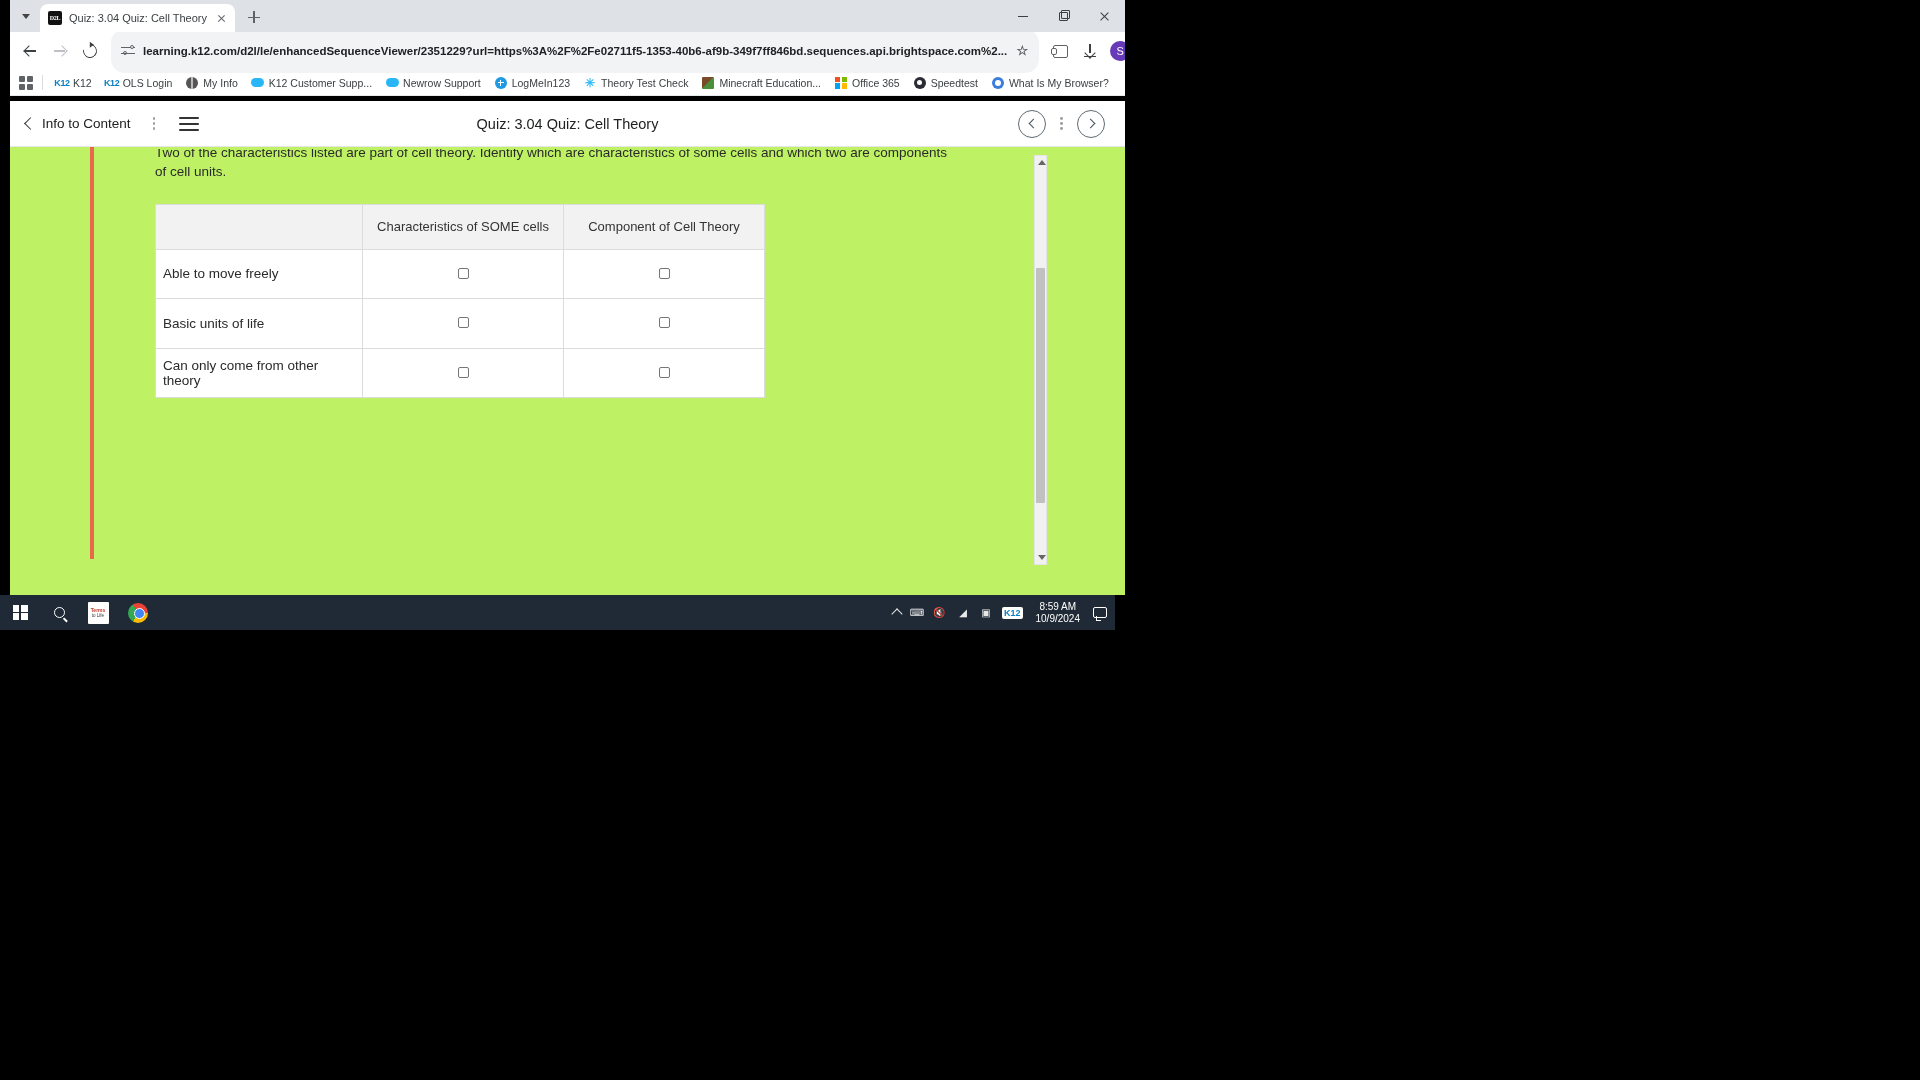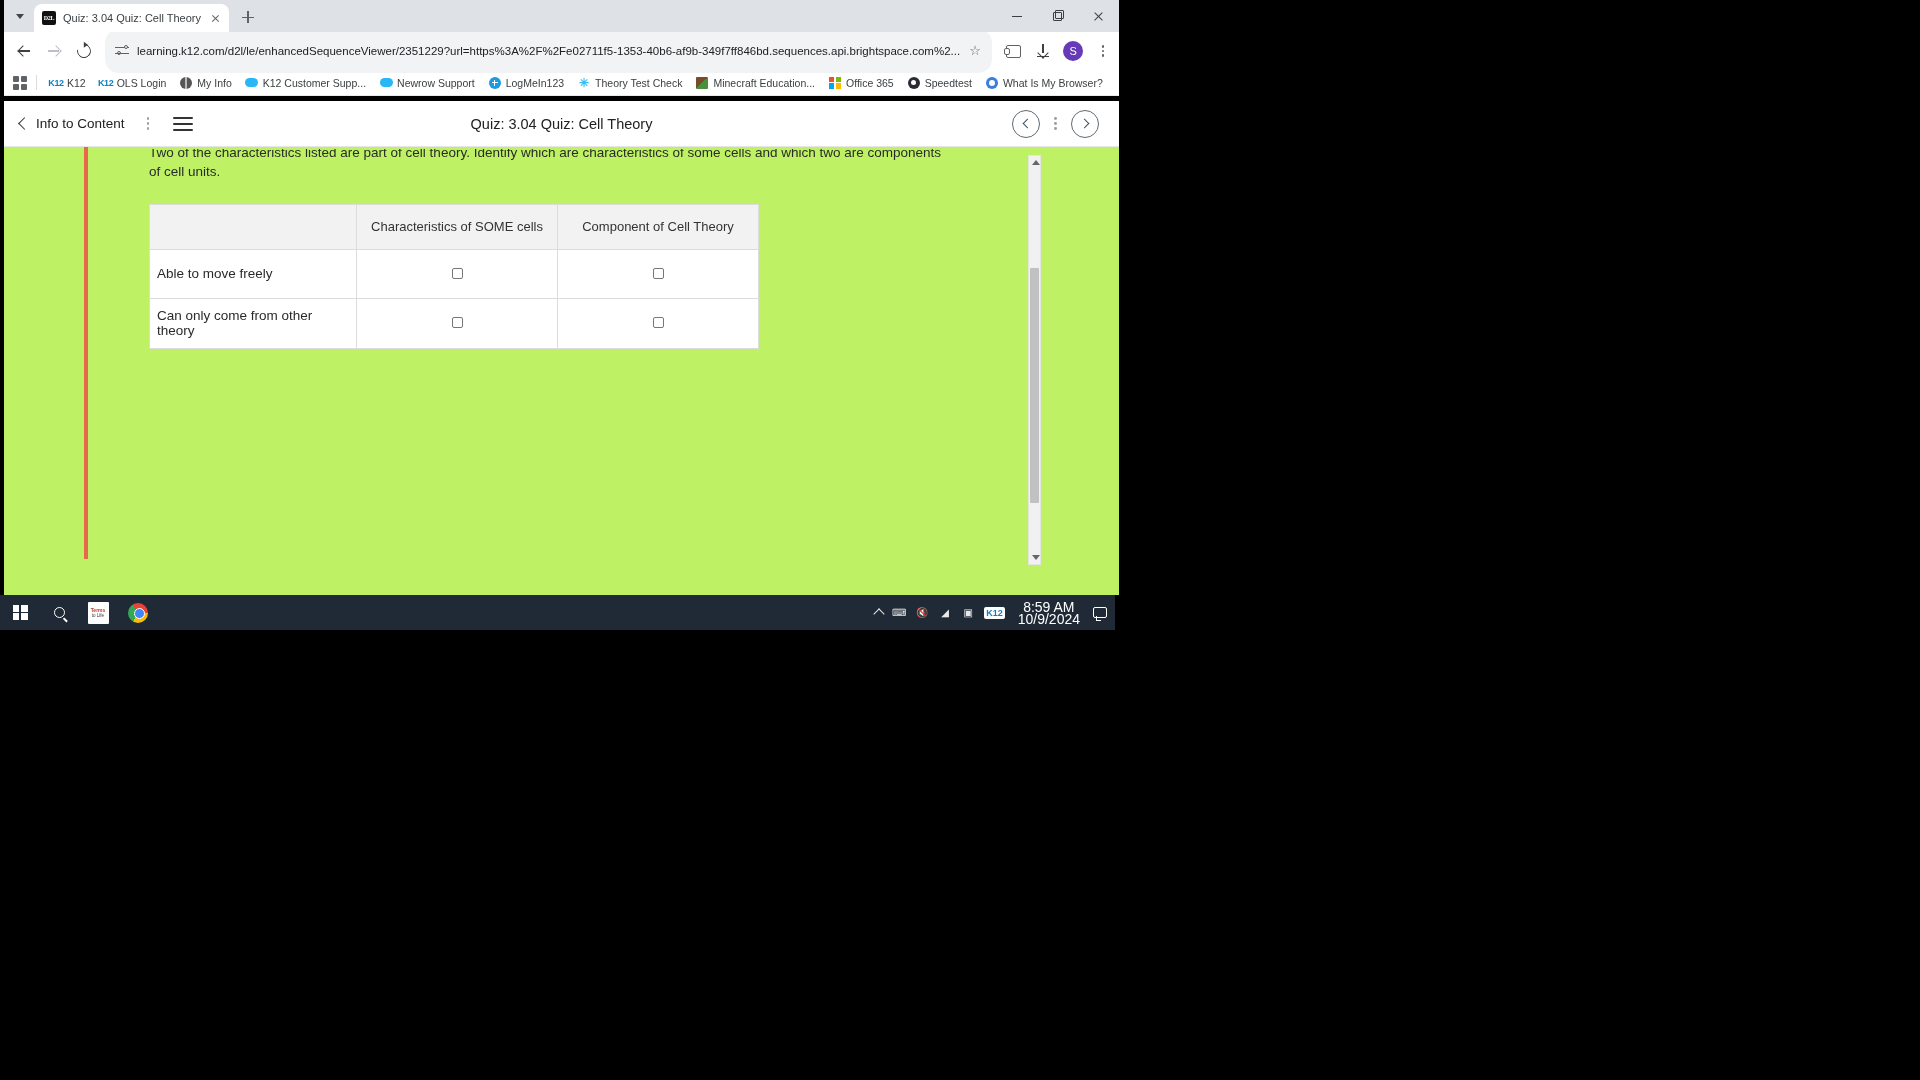--- a/index.html
+++ b/index.html
@@ -2,21 +2,21 @@
 <html><head>
 <meta charset="utf-8">
 <style>
   * { box-sizing: border-box; margin:0; padding:0; }
   html,body { width:1920px; height:1080px; background:#000; overflow:hidden; }
   body { font-family:"Liberation Sans", sans-serif; }
 
   #screen { position:relative; width:1920px; height:1080px; background:#000; }
 
   
-  #browser { position:absolute; left:4px; top:0; width:1115px; height:595px; background:#fff; overflow:hidden; }
+  #browser { position:absolute; left:10px; top:0; width:1115px; height:595px; background:#fff; overflow:hidden; }
 
   
   .tabstrip { position:relative; height:32px; background:#dee1e6; display:flex; align-items:flex-end; padding-left:2px; }
   .tabstrip-left { width:28px; height:32px; display:flex; align-items:center; justify-content:center; }
   .chev { width:0;height:0;border-left:4px solid transparent;border-right:4px solid transparent;border-top:5px solid #444; }
   .tab { position:relative; height:28px; min-width:190px; max-width:240px; background:#fff; border-radius:8px 8px 0 0;
          display:flex; align-items:center; padding:0 6px 0 8px; gap:7px; }
   .tab-favicon { width:14px;height:14px;background:#111;border-radius:2px; display:flex;align-items:center;justify-content:center;
                  color:#fff; font-size:6px; font-weight:bold; letter-spacing:-0.3px; font-family:"Liberation Serif", serif; flex:none;}
   .tab-title { font-size:11px; color:#3c4043; white-space:nowrap; overflow:hidden; text-overflow:ellipsis; flex:1; }
@@ -39,21 +39,21 @@
   
   .toolbar { height:38px; background:#fff; display:flex; align-items:center; padding:0 6px; gap:2px; }
   .tb-btn { width:28px;height:28px; display:flex;align-items:center;justify-content:center; border-radius:50%; flex:none; }
   .arrow-l, .arrow-r { width:14px;height:14px; position:relative; }
   .arrow-l::before{content:"";position:absolute;left:2px;top:6.4px;width:11px;height:1.3px;background:#3c4043;}
   .arrow-l::after{content:"";position:absolute;left:2px;top:3px;width:7px;height:7px;border-left:1.3px solid #3c4043;border-bottom:1.3px solid #3c4043;transform:rotate(45deg);}
   .arrow-r::before{content:"";position:absolute;left:1px;top:6.4px;width:11px;height:1.3px;background:#bdc1c6;}
   .arrow-r::after{content:"";position:absolute;left:5px;top:3px;width:7px;height:7px;border-right:1.3px solid #bdc1c6;border-top:1.3px solid #bdc1c6;transform:rotate(45deg);}
   .reload { width:14px;height:14px;border:1.4px solid #3c4043;border-radius:50%;border-top-color:transparent;transform:rotate(-35deg); position:relative;}
   .reload::after{content:"";position:absolute;right:-1px;top:-1px;width:0;height:0;border-left:4px solid #3c4043;border-top:3px solid transparent;border-bottom:3px solid transparent;transform:rotate(35deg);}
-  .omnibox { flex:1; height:44px; background:#f1f3f4; border-radius:14px; display:flex; align-items:center; padding:0 10px; gap:8px; margin:0 5px;}
+  .omnibox { flex:1; height:44px; background:#f1f3f4; border-radius:14px; display:flex; align-items:center; padding:0 10px; gap:8px; margin:0 5px;font-weight:bold;}
   .tune-icon { width:14px;height:14px; position:relative; flex:none;}
   .tune-icon::before{content:"";position:absolute;left:0;top:3px;width:14px;height:1.2px;background:#5f6368;}
   .tune-icon::after{content:"";position:absolute;left:0;top:9px;width:14px;height:1.2px;background:#5f6368;}
   .tune-dot{position:absolute;width:4px;height:4px;border:1.1px solid #5f6368;border-radius:50%;background:#f1f3f4;}
   .url-text { flex:1; font-size:11.5px; color:#202124; white-space:nowrap; overflow:hidden; text-overflow:ellipsis; }
   .star { width:14px;height:14px; flex:none; color:#5f6368; font-size:13px; line-height:13px; text-align:center;}
   .ext-icon { width:15px;height:13px;border:1.3px solid #5f6368;border-radius:2px; position:relative; }
   .ext-icon::after{content:"";position:absolute;left:-2.5px;top:2px;width:4px;height:5px;border:1.3px solid #5f6368;border-radius:2px;background:#fff;}
   .dl-icon { width:14px;height:14px; position:relative;}
   .dl-icon::before{content:"";position:absolute;left:6px;top:0;width:1.4px;height:9px;background:#3c4043;}
@@ -141,21 +141,21 @@
   .ttl-ico { width:21px;height:22px;background:#fff;border-radius:1px;display:flex;flex-direction:column;align-items:center;justify-content:center;}
   .ttl-ico .t1{font-size:5px;color:#c0392b;font-weight:bold;line-height:5px;}
   .ttl-ico .t2{font-size:4.5px;color:#333;line-height:5px;}
   .chrome-ico{width:20px;height:20px;border-radius:50%;
     background:conic-gradient(from -30deg,#ea4335 0 120deg,#fbbc05 120deg 240deg,#34a853 240deg 360deg);position:relative;}
   .chrome-ico::after{content:"";position:absolute;left:5.5px;top:5.5px;width:9px;height:9px;border-radius:50%;background:#4285f4;border:1.5px solid #fff;}
   .tray { margin-left:auto; display:flex; align-items:center; gap:9px; padding-right:8px; height:35px;}
   .tray-item { color:#fff; font-size:10px; display:flex;align-items:center;justify-content:center; }
   .tray-chev { width:8px;height:8px;border-left:1.3px solid #e6e6e6;border-top:1.3px solid #e6e6e6;transform:rotate(45deg);margin-top:3px;}
   .tray-k12 { background:#fff;color:#0a7fc2;font-size:9px;font-weight:bold;padding:1px 2px;border-radius:2px;}
-  .clock { color:#fff;font-size:14px;line-height:12px;text-align:center;padding-left:4px;}
+  .clock { color:#fff;font-size:10px;line-height:12px;text-align:center;padding-left:4px;}
   .tray-notif { width:14px;height:11px;border:1.3px solid #fff;border-radius:2px;position:relative;margin-left:4px;}
   .tray-notif::after{content:"";position:absolute;left:2px;bottom:-4px;width:4px;height:4px;border-left:1.3px solid #fff;border-bottom:1.3px solid #fff;}
   .sp-icon { width:14px;height:12px; display:flex; align-items:center; justify-content:center; color:#e8e8e8; font-size:10px;}
 </style>
 </head>
 <body>
 
 <div id="screen">
 
   <div id="browser">
@@ -350,20 +350,25 @@
               <th class="colh">Component of Cell Theory</th>
             </tr>
           </thead>
           <tbody>
             <tr>
               <td class="rowlabel">Able to move freely</td>
               <td class="cbcell"><span class="cb"></span></td>
               <td class="cbcell"><span class="cb"></span></td>
             </tr>
             <tr>
+              <td class="rowlabel">Basic units of life</td>
+              <td class="cbcell"><span class="cb"></span></td>
+              <td class="cbcell"><span class="cb"></span></td>
+            </tr>
+            <tr>
               <td class="rowlabel">Can only come from other theory</td>
               <td class="cbcell"><span class="cb"></span></td>
               <td class="cbcell"><span class="cb"></span></td>
             </tr>
           </tbody>
         </table>
       </div>
 
       <div class="pagescroll">
         <div class="ar up"></div>

